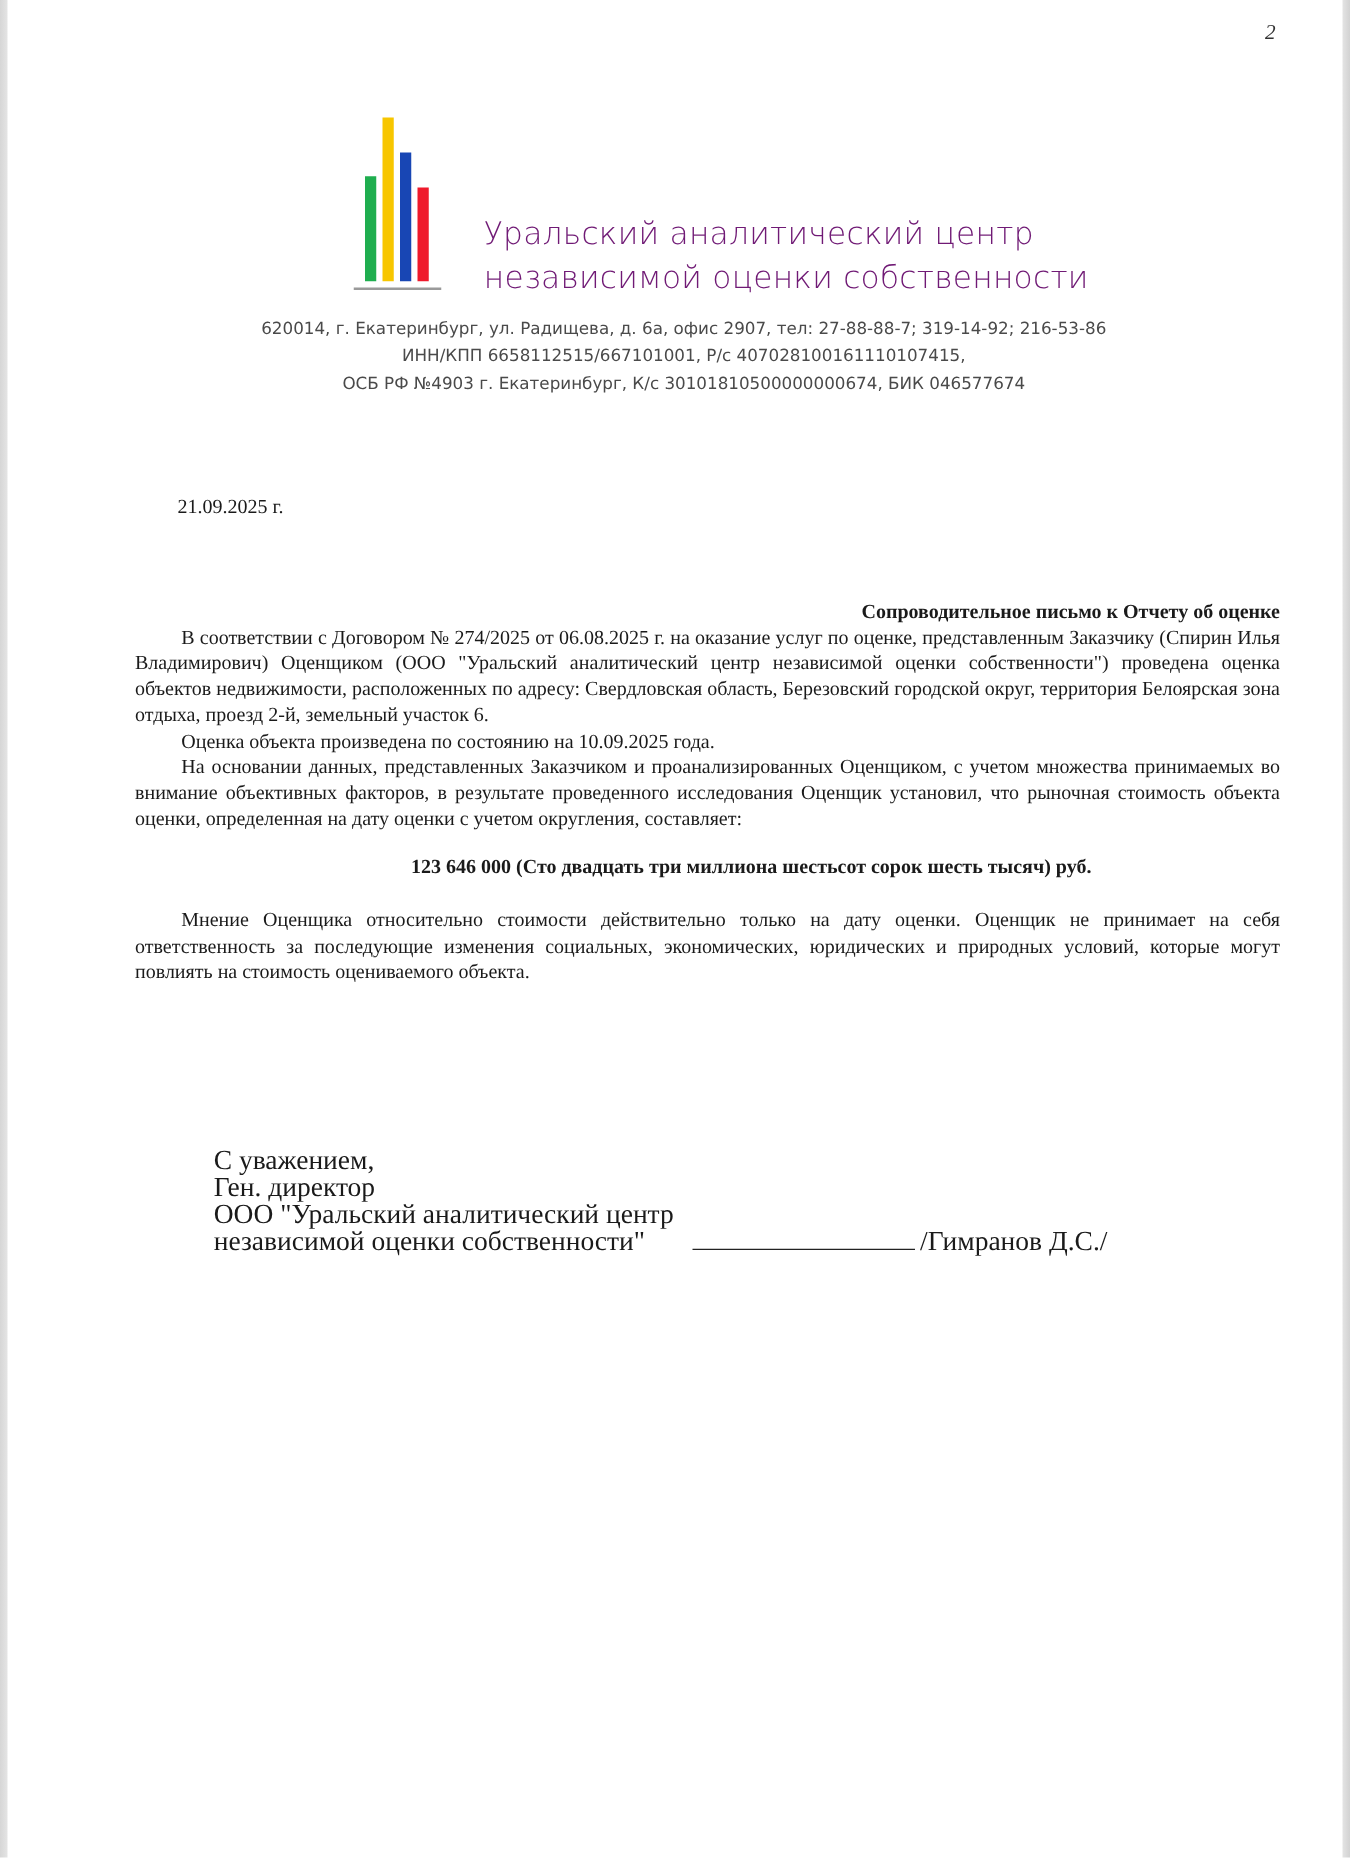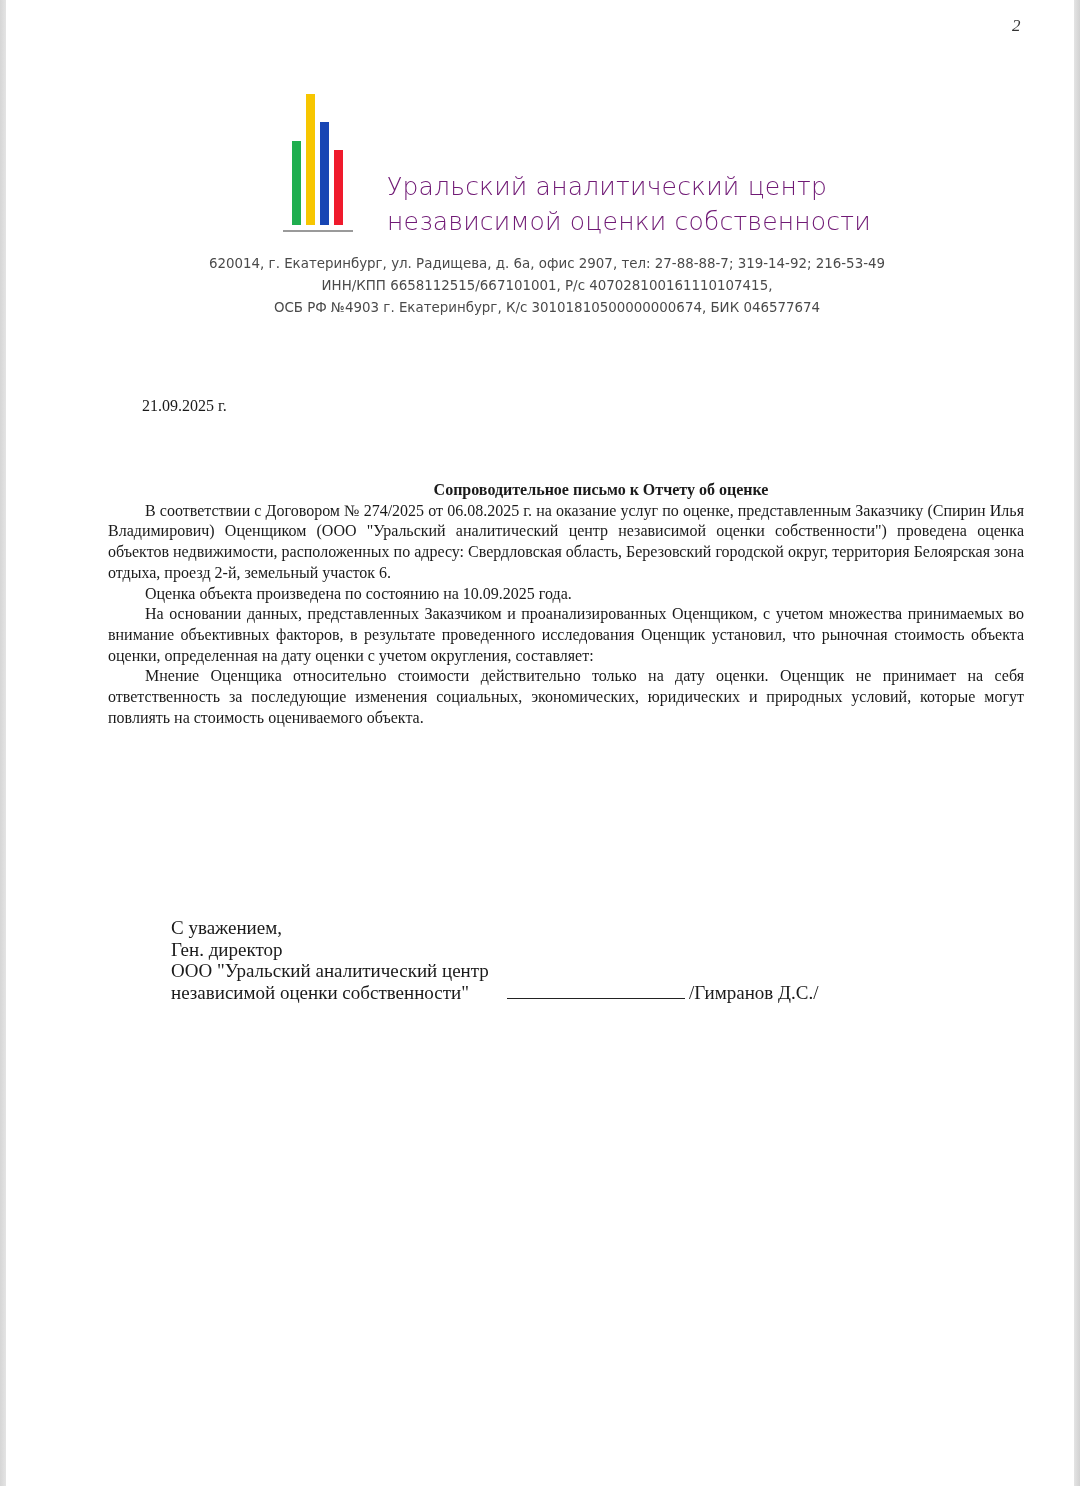--- a/index.html
+++ b/index.html
@@ -27,25 +27,25 @@
     font-size: 25px; line-height: 35px; color: #701a75; font-weight: 300; letter-spacing: 0.2px; }
 
   .requisites { position: absolute; left: 0; width: 1080px; top: 253px; text-align: center;
     font-family: "DejaVu Sans", sans-serif; font-size: 13.4px; line-height: 22px; color: #4a4a4a; }
   .requisites div { margin-left: 14px; }
 
   .date { position: absolute; left: 142px; top: 397px; font-size: 16px; }
 
   .body-text { position: absolute; left: 108px; width: 916px; top: 480px;
     font-size: 16px; line-height: 20.7px; text-align: justify; }
-  .title { text-align: center; font-weight: bold; margin-left: 70px; }
+  .title { text-align: right; font-weight: bold; margin-left: 70px; }
   .para { text-indent: 37px; margin: 0; }
   .amount { text-align: center; font-weight: bold; margin: 18px 0 22px 0; padding-left: 70px; }
 
-  .signature { position: absolute; left: 171px; top: 917px; font-size: 19px; line-height: 21.5px; }
+  .signature { position: absolute; left: 171px; top: 917px; font-size: 22px; line-height: 21.5px; }
   .sig-row { display: flex; align-items: baseline; }
   .sig-line { display: inline-block; width: 178px; border-bottom: 1px solid #222; margin-left: 38px; height: 14px; }
   .sig-name { margin-left: 4px; }
 </style>
 </head>
 <body>
 
 <div class="edge-left"></div>
 <div class="edge-right"></div>
 
@@ -58,32 +58,33 @@
   <div class="bar red"></div>
   <div class="baseline"></div>
 </div>
 
 <div class="company-name">
   <div>Уральский аналитический центр</div>
   <div>независимой оценки собственности</div>
 </div>
 
 <div class="requisites">
-  <div>620014, г. Екатеринбург, ул. Радищева, д. 6а, офис 2907, тел: 27-88-88-7; 319-14-92; 216-53-49</div>
+  <div>620014, г. Екатеринбург, ул. Радищева, д. 6а, офис 2907, тел: 27-88-88-7; 319-14-92; 216-53-86</div>
   <div>ИНН/КПП 6658112515/667101001, Р/с 40702810016111010741​5,</div>
   <div>ОСБ РФ №4903 г. Екатеринбург, К/с 30101810500000000674, БИК 046577674</div>
 </div>
 
 <div class="date">21.09.2025 г.</div>
 
 <div class="body-text">
   <div class="title">Сопроводительное письмо к Отчету об оценке</div>
   <p class="para">В соответствии с Договором № 274/2025 от 06.08.2025 г. на оказание услуг по оценке, представленным Заказчику (Спирин Илья Владимирович) Оценщиком (ООО "Уральский аналитический центр независимой оценки собственности") проведена оценка объектов недвижимости, расположенных по адресу: Свердловская область, Березовский городской округ, территория Белоярская зона отдыха, проезд 2-й, земельный участок 6.</p>
   <p class="para">Оценка объекта произведена по состоянию на 10.09.2025 года.</p>
   <p class="para">На основании данных, представленных Заказчиком и проанализированных Оценщиком, с учетом множества принимаемых во внимание объективных факторов, в результате проведенного исследования Оценщик установил, что рыночная стоимость объекта оценки, определенная на дату оценки с учетом округления, составляет:</p>
+  <div class="amount">123 646 000 (Сто двадцать три миллиона шестьсот сорок шесть тысяч) руб.</div>
   <p class="para">Мнение Оценщика относительно стоимости действительно только на дату оценки. Оценщик не принимает на себя ответственность за последующие изменения социальных, экономических, юридических и природных условий, которые могут повлиять на стоимость оцениваемого объекта.</p>
 </div>
 
 <div class="signature">
   <div>С уважением,</div>
   <div>Ген. директор</div>
   <div>ООО "Уральский аналитический центр</div>
   <div class="sig-row">
     <span>независимой оценки собственности"</span>
     <span class="sig-line"></span>

